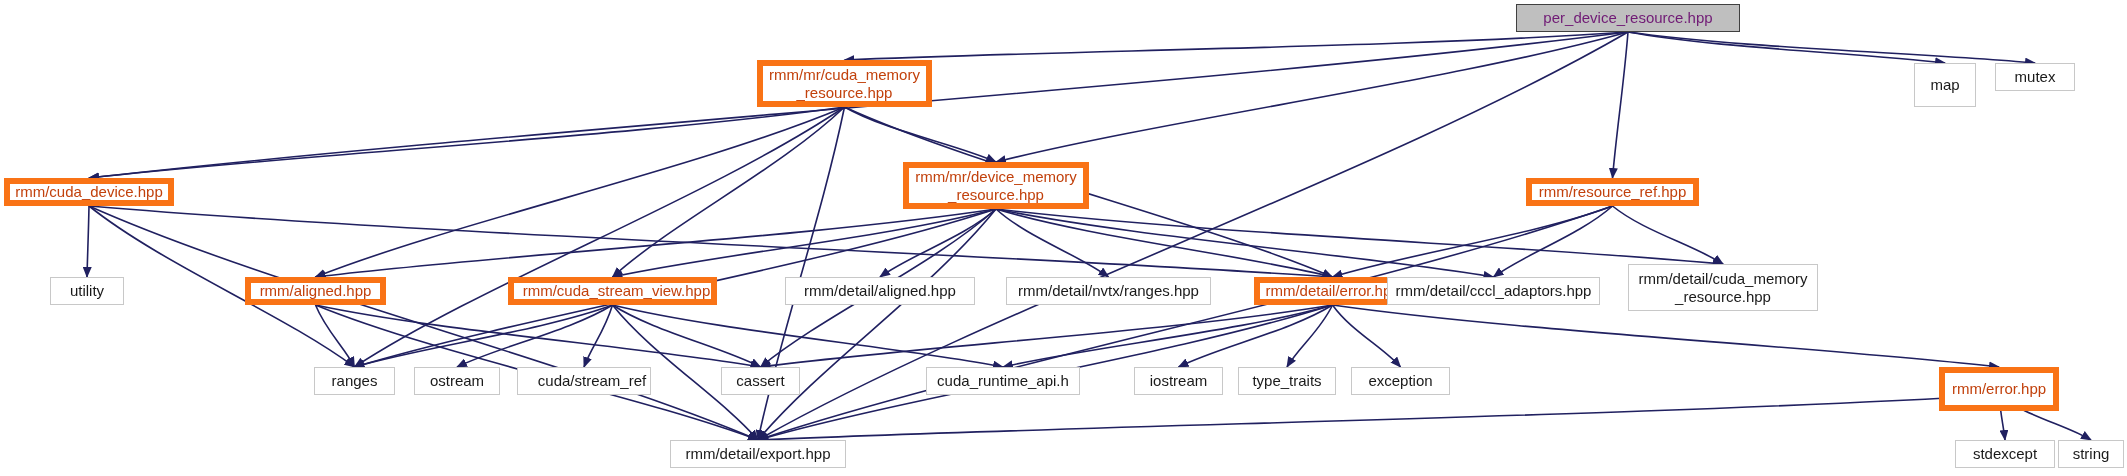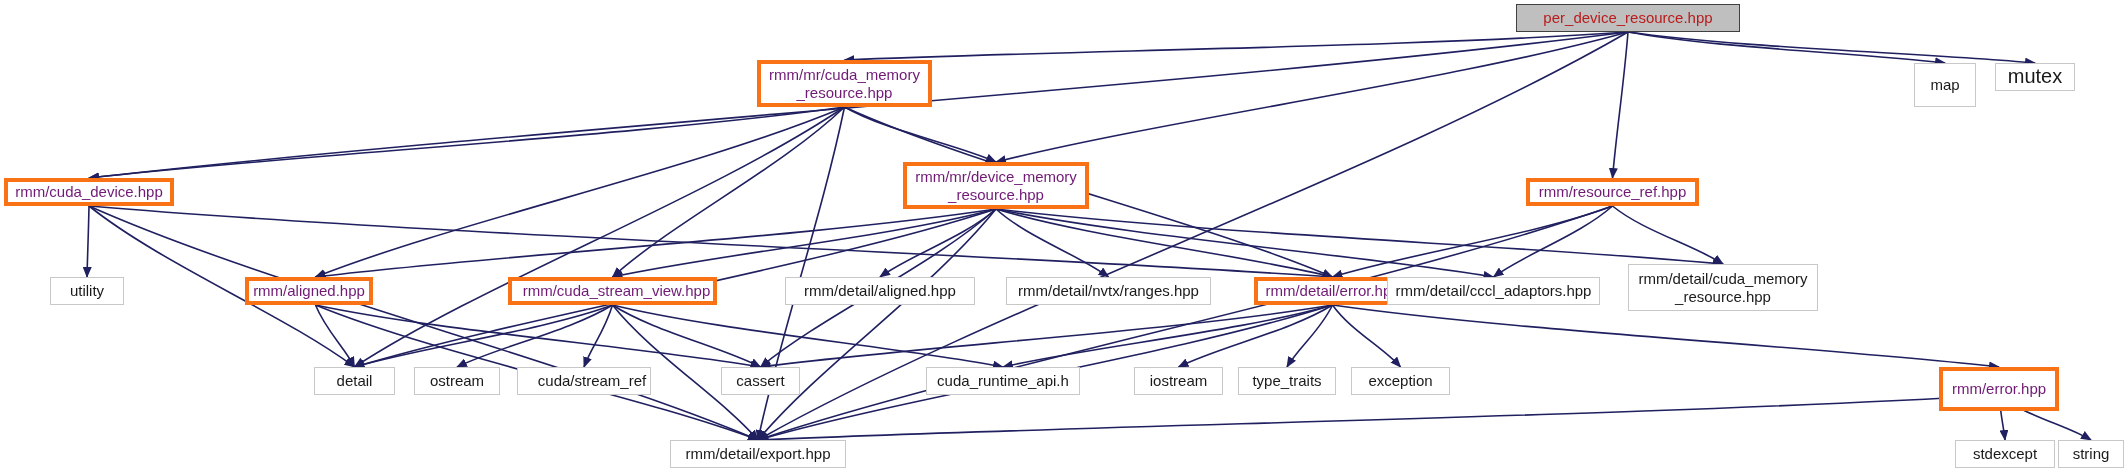--- a/index.html
+++ b/index.html
@@ -3,22 +3,22 @@
 <meta charset="utf-8">
 <style>
   html,body{margin:0;padding:0;background:#ffffff;}
   body{font-family:"Liberation Sans",sans-serif;}
   #graph-root{position:relative;width:2127px;height:476px;background:#fff;overflow:hidden;}
   svg#edges{position:absolute;left:0;top:0;width:2127px;height:476px;}
   .node{position:absolute;box-sizing:border-box;display:flex;align-items:center;justify-content:center;
         text-align:center;background:#ffffff;line-height:1.18;white-space:pre;}
   .node span{display:block;}
   .n-plain{border:1px solid #c8c8c8;color:#1a1a1a;}
-  .n-strong{border:4px solid #f97316;color:#701a75;}
-  .n-root{border:1px solid #404040;background:#bfbfbf;color:#b91c1c;}
+  .n-strong{border:6px solid #f97316;color:#c2410c;}
+  .n-root{border:1px solid #404040;background:#bfbfbf;color:#701a75;}
 </style>
 </head>
 <body>
 
 <div id="graph-root">
   <svg id="edges" viewBox="0 0 2127 476">
     <defs>
       <marker id="arrow" markerWidth="11" markerHeight="9" refX="10" refY="4.5" orient="auto" markerUnits="userSpaceOnUse">
         <path d="M0,0 L11,4.5 L0,9 z" fill="#202060"></path>
       </marker>
@@ -73,37 +73,37 @@
         <path d="M1332.5,305 C1515.7875,331.15 1820.8125,346.85 1999,367" fill="none" stroke="#202060" stroke-width="1.6" marker-end="url(#arrow)"></path>
         <path d="M1332.5,305 C1174.5125,354.875 910.8874999999999,396.125 758,440" fill="none" stroke="#202060" stroke-width="1.6" marker-end="url(#arrow)"></path>
         <path d="M1999,395 C2000.65,415.625 2003.413,425.375 2005,440" fill="none" stroke="#202060" stroke-width="1.6" marker-end="url(#arrow)"></path>
         <path d="M1999,395 C2024.3,415.625 2066.6659999999997,425.375 2091,440" fill="none" stroke="#202060" stroke-width="1.6" marker-end="url(#arrow)"></path>
         <path d="M1999,395 C1657.725,415.625 1094.1750000000002,425.375 758,440" fill="none" stroke="#202060" stroke-width="1.6" marker-end="url(#arrow)"></path>
       </g>
   </svg>
   <div id="node-layer">
       <div class="node n-root" style="left: 1516px; top: 4px; width: 224px; height: 28px; font-size: 15px;"><span>per_device_resource.hpp</span></div>
       <div class="node n-plain" style="left: 1914px; top: 63px; width: 62px; height: 44px; font-size: 15px;"><span>map</span></div>
-      <div class="node n-plain" style="left: 1995px; top: 63px; width: 80px; height: 28px; font-size: 20px;"><span>mutex</span></div>
+      <div class="node n-plain" style="left: 1995px; top: 63px; width: 80px; height: 28px; font-size: 15px;"><span>mutex</span></div>
       <div class="node n-strong" style="left: 757px; top: 60px; width: 175px; height: 47px; font-size: 15px;"><span>rmm/mr/cuda_memory
 _resource.hpp</span></div>
       <div class="node n-strong" style="left: 4px; top: 178px; width: 170px; height: 28px; font-size: 15px;"><span>rmm/cuda_device.hpp</span></div>
       <div class="node n-strong" style="left: 903px; top: 162px; width: 186px; height: 47px; font-size: 15px;"><span>rmm/mr/device_memory
 _resource.hpp</span></div>
       <div class="node n-strong" style="left: 1526px; top: 178px; width: 173px; height: 28px; font-size: 15px;"><span>rmm/resource_ref.hpp</span></div>
       <div class="node n-plain" style="left: 50px; top: 277px; width: 74px; height: 28px; font-size: 15px;"><span>utility</span></div>
-      <div class="node n-strong" style="left: 245px; top: 277px; width: 128px; height: 28px; font-size: 15px;"><span>rmm/aligned.hpp</span></div>
+      <div class="node n-strong" style="left: 245px; top: 277px; width: 141px; height: 28px; font-size: 15px;"><span>rmm/aligned.hpp</span></div>
       <div class="node n-strong" style="left: 508px; top: 277px; width: 209px; height: 28px; font-size: 15px; padding-left: 8px;"><span>rmm/cuda_stream_view.hpp</span></div>
       <div class="node n-plain" style="left: 785px; top: 277px; width: 190px; height: 28px; font-size: 15px;"><span>rmm/detail/aligned.hpp</span></div>
       <div class="node n-plain" style="left: 1006px; top: 277px; width: 205px; height: 28px; font-size: 15px;"><span>rmm/detail/nvtx/ranges.hpp</span></div>
       <div class="node n-strong" style="left: 1254px; top: 277px; width: 157px; height: 28px; font-size: 15px;"><span>rmm/detail/error.hpp</span></div>
       <div class="node n-plain" style="left: 1387px; top: 277px; width: 213px; height: 28px; font-size: 15px;"><span>rmm/detail/cccl_adaptors.hpp</span></div>
       <div class="node n-plain" style="left: 1628px; top: 264px; width: 190px; height: 47px; font-size: 15px; justify-content: center;"><span>rmm/detail/cuda_memory
 _resource.hpp</span></div>
-      <div class="node n-plain" style="left: 314px; top: 367px; width: 81px; height: 28px; font-size: 15px;"><span>detail</span></div>
+      <div class="node n-plain" style="left: 314px; top: 367px; width: 81px; height: 28px; font-size: 15px;"><span>ranges</span></div>
       <div class="node n-plain" style="left: 414px; top: 367px; width: 86px; height: 28px; font-size: 15px;"><span>ostream</span></div>
       <div class="node n-plain" style="left: 517px; top: 367px; width: 134px; height: 28px; font-size: 15px; padding-left: 16px;"><span>cuda/stream_ref</span></div>
       <div class="node n-plain" style="left: 721px; top: 367px; width: 79px; height: 28px; font-size: 15px;"><span>cassert</span></div>
       <div class="node n-plain" style="left: 926px; top: 367px; width: 154px; height: 28px; font-size: 15px;"><span>cuda_runtime_api.h</span></div>
       <div class="node n-plain" style="left: 1134px; top: 367px; width: 89px; height: 28px; font-size: 15px;"><span>iostream</span></div>
       <div class="node n-plain" style="left: 1238px; top: 367px; width: 98px; height: 28px; font-size: 15px;"><span>type_traits</span></div>
       <div class="node n-plain" style="left: 1351px; top: 367px; width: 99px; height: 28px; font-size: 15px;"><span>exception</span></div>
       <div class="node n-strong" style="left: 1939px; top: 367px; width: 120px; height: 44px; font-size: 15px;"><span>rmm/error.hpp</span></div>
       <div class="node n-plain" style="left: 670px; top: 440px; width: 176px; height: 28px; font-size: 15px;"><span>rmm/detail/export.hpp</span></div>
       <div class="node n-plain" style="left: 1955px; top: 440px; width: 100px; height: 28px; font-size: 15px;"><span>stdexcept</span></div>

